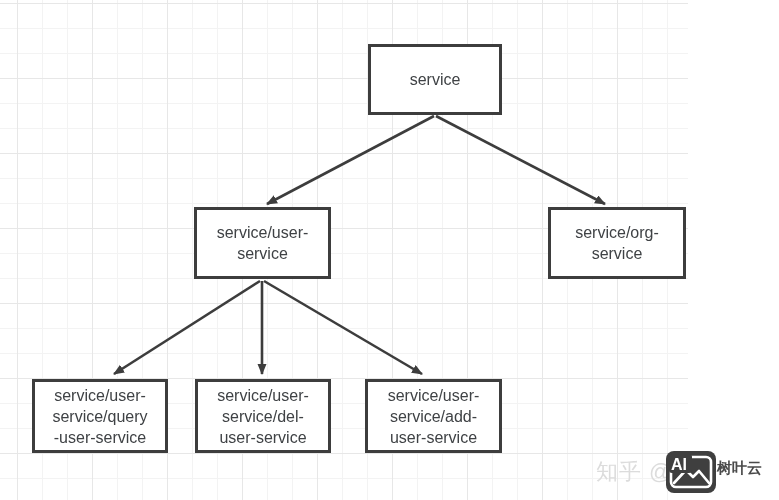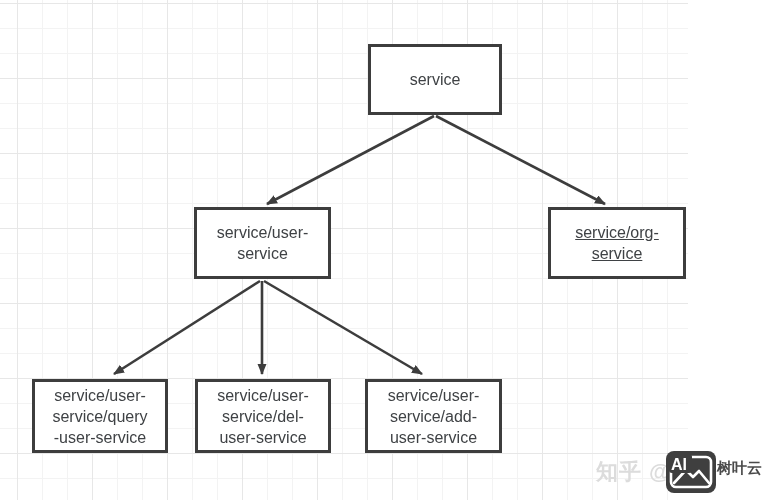--- a/index.html
+++ b/index.html
@@ -38,35 +38,35 @@
     display: flex;
     align-items: center;
     justify-content: center;
     text-align: center;
     font-size: 16px;
     line-height: 21px;
     white-space: pre-line;
   }
   .node-root  { left: 368px; top: 44px;  width: 134px; height: 71px; }
   .node-user  { left: 194px; top: 207px; width: 137px; height: 72px; }
-  .node-org   { left: 548px; top: 207px; width: 138px; height: 72px; text-decoration: underline; }
+  .node-org   { left: 548px; top: 207px; width: 138px; height: 72px; }
   .node-query { left: 32px;  top: 379px; width: 136px; height: 74px; }
   .node-del   { left: 195px; top: 379px; width: 136px; height: 74px; }
   .node-add   { left: 365px; top: 379px; width: 137px; height: 74px; }
 
   .watermark {
     position: absolute;
     left: 590px; top: 445px;
     width: 189px; height: 55px;
   }
   .wm-zhihu {
     position: absolute;
     left: 6px; top: 12px;
     font-size: 22px;
-    font-weight: 700;
+    font-weight: 400;
     color: #dcdcdc;
     letter-spacing: 1px;
     white-space: nowrap;
     text-align: right;
   }
   .wm-badge {
     position: absolute;
     left: 76px; top: 6px;
     width: 50px; height: 42px;
   }

